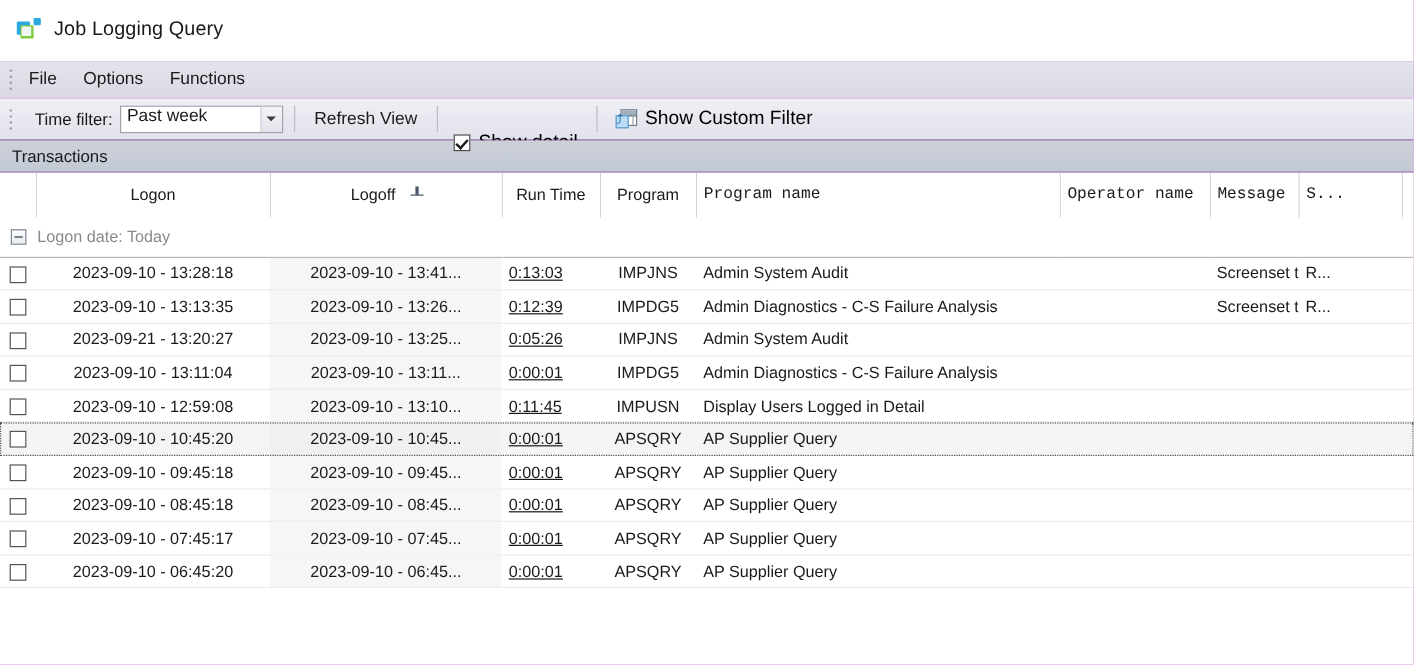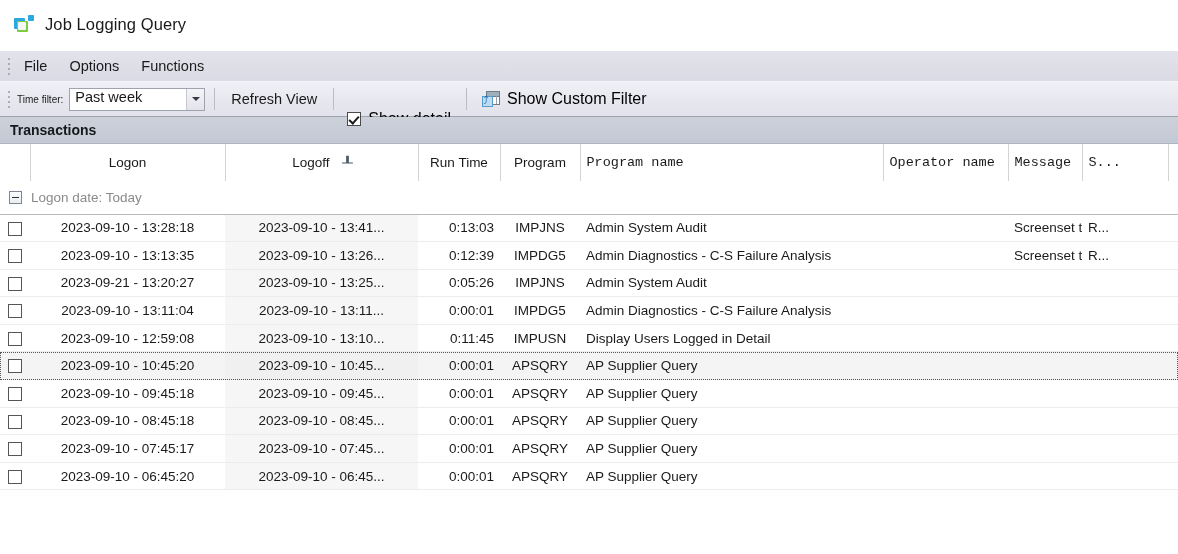--- a/index.html
+++ b/index.html
@@ -89,23 +89,23 @@
   .toolbar {
     height: 36px;
     background: linear-gradient(to bottom, #f0f0f6 0%, #e7e7ef 55%, #e2e2ec 100%);
     border-top: 1px solid #f6f6fa;
     border-bottom: 1px solid #9fa3ad;
     display: flex;
     align-items: center;
     flex: 0 0 auto;
   }
   .tb-label {
-    font-size: 10px;
-    color: #1a1a1a;
-    margin-left: 4px;
+    font-size: 14px;
+    color: #1a1a1a;
+    margin-left: 16px;
     white-space: nowrap;
   }
   .combo {
     margin-left: 6px;
     width: 136px;
     height: 23px;
     background: #ffffff;
     border: 1px solid #9fa3ad;
     display: flex;
     position: relative;
@@ -222,21 +222,21 @@
   .section-band {
     height: 27px;
     background: linear-gradient(to bottom,#ccd1da 0%, #c3c9d4 100%);
     border-bottom: 1px solid #aeb4bf;
     display: flex;
     align-items: center;
     flex: 0 0 auto;
   }
   .section-band .stitle {
     font-size: 14px;
-    font-weight: bold;
+    font-weight: normal;
     color: #15181c;
     padding-left: 10px;
     white-space: nowrap;
   }
 
   
   .grid-wrap {
     flex: 1 1 auto;
     position: relative;
     overflow: hidden;
@@ -339,21 +339,21 @@
   td.cell-check { text-align: center; }
   .row-check {
     width: 14px; height: 14px;
     background: #ffffff;
     border: 1.5px solid #555555;
     display: inline-block;
     vertical-align: middle;
     cursor: default;
   }
   td.cell-date { text-align: center; }
-  td.cell-runtime { text-align: right; }
+  td.cell-runtime { text-align: left; text-decoration: underline; }
   td.cell-program { text-align: center; }
   td.cell-text { text-align: left; }
 </style>
 </head>
 <body>
 
 <div class="app">
 
   <div class="titlebar">
     <div class="app-icon">

